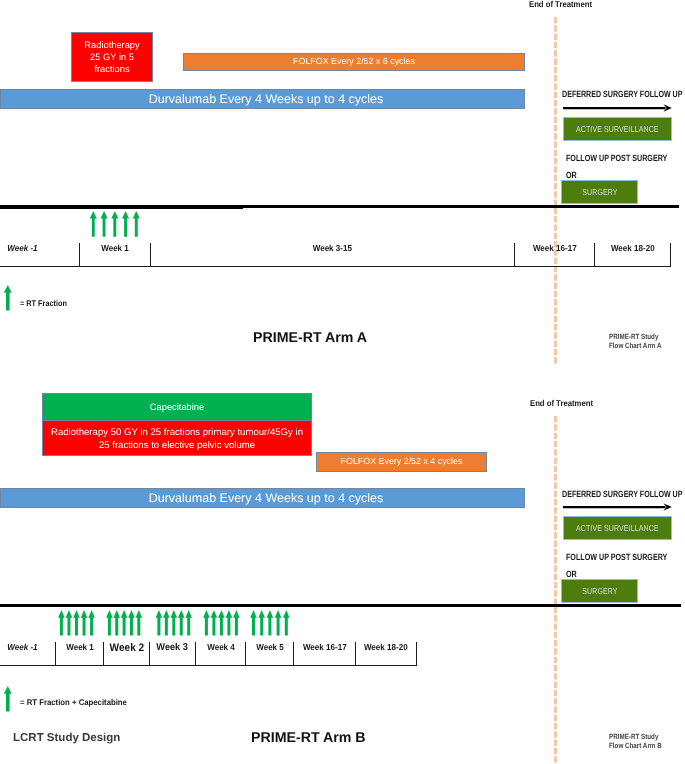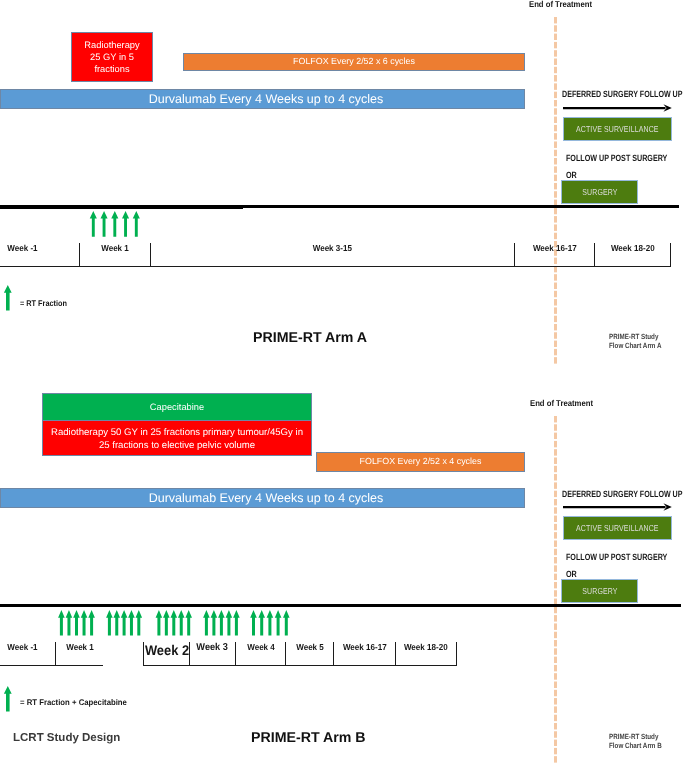--- a/index.html
+++ b/index.html
@@ -9,21 +9,21 @@
   .bar{box-sizing:border-box;border:1px solid #6E87A5;display:flex;align-items:center;justify-content:center;
        color:#ffffff;text-align:right;line-height:1.22;}
   .blackbox{box-sizing:border-box;background:#4d7c0f;border:1px solid #95B8DC;display:flex;align-items:center;
        justify-content:center;color:#DEDEDE;letter-spacing:.15px;}
   .lbl{color:#181818;font-weight:bold;white-space:nowrap;}
   .cond{display:inline-block;transform-origin:center center;}
   .wkrow{box-sizing:border-box;display:flex;}
   .wkcell{box-sizing:border-box;display:flex;align-items:flex-start;justify-content:center;font-weight:bold;
        color:#161616;border-left:1.2px solid #1c1c1c;border-bottom:1.2px solid #1c1c1c;white-space:nowrap;}
   .wkcell.last{border-right:1.2px solid #1c1c1c;}
-  .wkcell.noleft{border-left:none;}
+  .wkcell.noleft{border-left:none;font-style:italic;}
   .thickline{background:#000;}
   .dash{background-image:linear-gradient(to bottom,#F4C8A4 0px,#F4C8A4 6.6px,rgba(255,255,255,0) 6.6px,rgba(255,255,255,0) 8.3px);
         background-size:100% 8.3px;background-repeat:repeat-y;}
   .title{font-weight:bold;color:#111;white-space:nowrap;}
   .footnote{color:#444;white-space:pre-line;line-height:1.35;}
 </style>
 </head>
 <body>
 
 <div id="page">
@@ -99,21 +99,21 @@
   <div class="abs dash" style="left:554px;top:415.6px;width:2.7px;height:349px;"></div>
   <div class="abs lbl" style="left:529.5px;top:398px;font-size:8.5px;transform:scaleX(.907);transform-origin:left top;">End of Treatment</div>
 
   <div class="abs bar" style="left:42px;top:393px;width:270px;height:30px;background:#00B050;font-size:9.3px;">Capecitabine</div>
 
   <div class="abs bar" style="left:42px;top:420px;width:270px;height:36px;background:#FF0000;font-size:9.6px;line-height:13px;flex-direction:column;padding-top:2.8px;">
     <span>Radiotherapy 50 GY in 25 fractions primary tumour/45Gy in</span>
     <span>25 fractions to elective pelvic volume</span>
   </div>
 
-  <div class="abs bar" style="left:316px;top:452px;width:209px;height:20px;background:#ED7D31;font-size:8.9px;padding-bottom:1px;">FOLFOX Every 2/52 x 4 cycles</div>
+  <div class="abs bar" style="left:316px;top:452px;width:171px;height:20px;background:#ED7D31;font-size:8.9px;padding-bottom:1px;">FOLFOX Every 2/52 x 4 cycles</div>
 
   <div class="abs bar" style="left:0px;top:488px;width:525px;height:20px;background:#5B9BD5;font-size:12.5px;padding:1.5px 0 0 7px;">Durvalumab Every 4 Weeks up to 4 cycles</div>
 
   <div class="abs lbl" style="left:561.7px;top:488.8px;font-size:9px;transform:scaleX(.79);transform-origin:left top;">DEFERRED SURGERY FOLLOW UP</div>
   <svg class="abs" style="left:560px;top:501px;width:114px;height:14px;" viewBox="0 0 114 14">
     <path d="M3 4.95 L105.5 4.95 L105.5 7.15 L3 7.15 Z" fill="#000"></path>
     <path d="M103.4 2.3 L111.8 6.05 L103.4 9.8 L106.6 6.05 Z" fill="#000"></path>
   </svg>
   <div class="abs blackbox" style="left:563px;top:516px;width:109px;height:24px;font-size:8.7px;">
       <span class="cond" style="transform:scaleX(.805);">ACTIVE SURVEILLANCE</span>
@@ -135,21 +135,21 @@
     </svg>
   </div>
 
   <div class="abs wkrow" style="left:0px;top:638px;height:28px;width:648px;padding-top:4.4px;box-sizing:border-box;">
     <div class="wkcell noleft" style="width:55px;font-size:8.75px;justify-content:flex-start;padding-left:5.9px;">
         <span class="cond" style="transform:scaleX(.92)">Week -1</span>
       </div>
     <div class="wkcell" style="width:48px;font-size:8.75px;">
         <span class="cond" style="transform:scaleX(.92)">Week 1</span>
       </div>
-    <div class="wkcell" style="width:46px;font-size:14px;margin-left:40px;">
+    <div class="wkcell" style="width:46px;font-size:11px;">
         <span class="cond" style="transform:scaleX(.92)">Week 2</span>
       </div>
     <div class="wkcell" style="width:46px;font-size:10px;">
         <span class="cond" style="transform:scaleX(.92)">Week 3</span>
       </div>
     <div class="wkcell" style="width:50px;font-size:8.75px;">
         <span class="cond" style="transform:scaleX(.92)">Week 4</span>
       </div>
     <div class="wkcell" style="width:48px;font-size:8.75px;">
         <span class="cond" style="transform:scaleX(.92)">Week 5</span>

